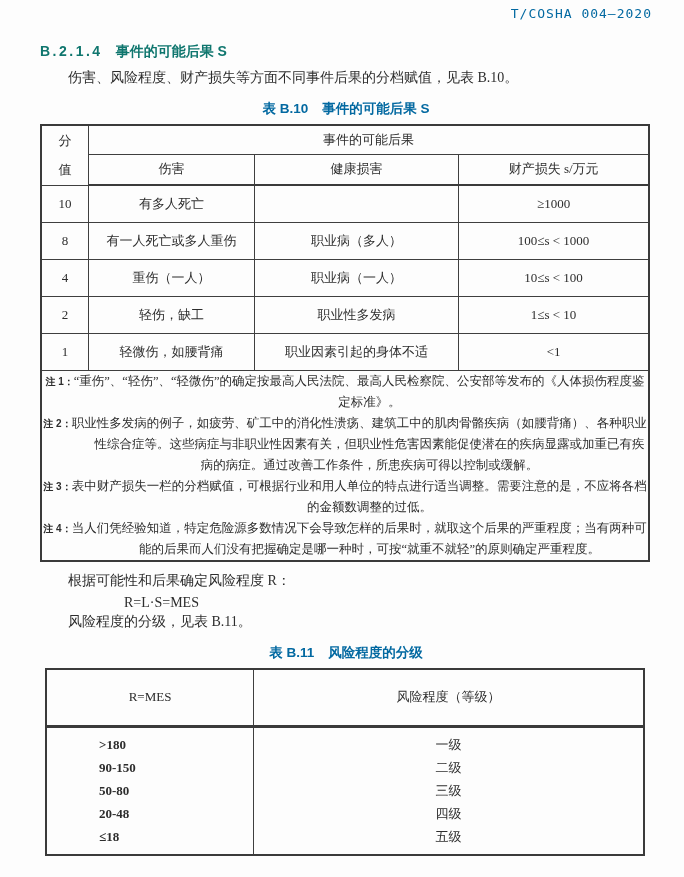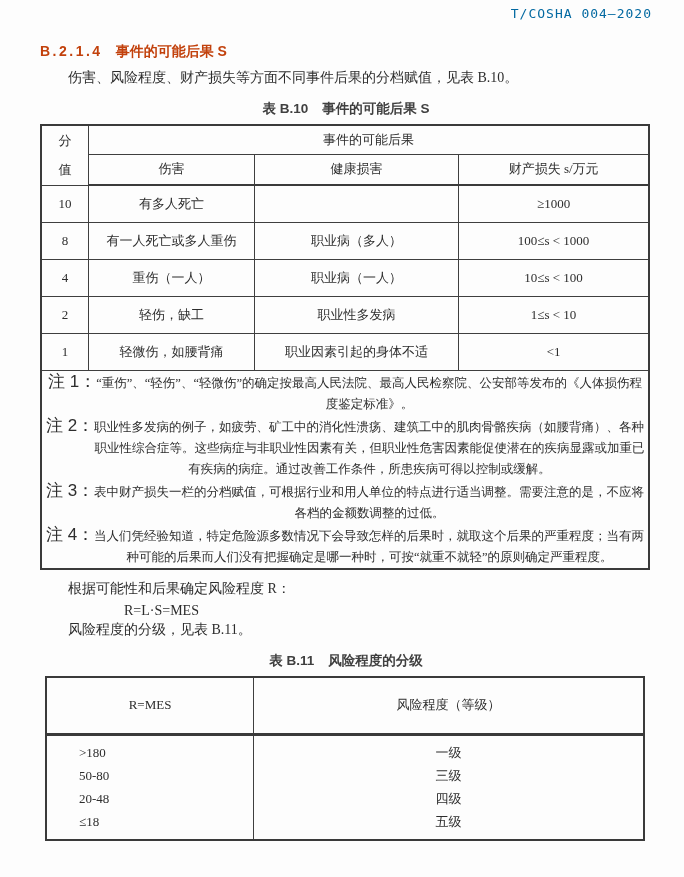--- a/index.html
+++ b/index.html
@@ -18,36 +18,36 @@
     font-family:"DejaVu Sans Mono","Liberation Mono",monospace;
     font-size:13px;
     letter-spacing:1px;
     color:#0369a1;
   }
   .section-heading {
     margin-top:22px;
     font-family:"Liberation Sans","DejaVu Sans",sans-serif;
     font-weight:bold;
     font-size:14px;
-    color:#c2410c;
+    color:#0f766e;
   }
   .section-heading .num { letter-spacing:2.5px; margin-right:13px; }
   .body-para {
     margin:7px 0 0 0;
     font-size:14px;
     text-indent:2em;
     line-height:19px;
   }
   .table-caption {
     margin-top:13px;
     text-align:center;
     font-family:"Liberation Sans","DejaVu Sans",sans-serif;
     font-weight:bold;
     font-size:13.5px;
-    color:#404040;
+    color:#0369a1;
   }
   .cap-gap { display:inline-block; width:14px; }
 
   
   table.tb10 {
     margin-top:6px;
     border-collapse:collapse;
     width:610px;
     table-layout:fixed;
     border:2px solid #3a3a3a;
@@ -68,22 +68,22 @@
   .notes-cell { text-align:left; padding:8px 13px 9px 12px; }
   .note {
     margin:0;
     font-size:12.5px;
     line-height:21px;
     padding-left:49px;
     text-indent:-49px;
   }
   .note-label {
     font-family:"Liberation Sans","DejaVu Sans",sans-serif;
-    font-weight:normal;
-    font-size:17px;
+    font-weight:bold;
+    font-size:10px;
   }
 
   
   .formula {
     margin:3px 0 0 84px;
     font-size:14px;
     line-height:19px;
   }
 
   
@@ -102,21 +102,21 @@
     height:31px;
     border-bottom:3px solid #3a3a3a;
     padding:12px;
   }
   .tb11 td {
     font-size:13px;
     height:23px;
     padding:0;
   }
   .tb11 th:first-child, .tb11 td:first-child { border-right:1px solid #3f3f3f; }
-  .tb11 td.r-val { text-align:left; padding-left:32px; }
+  .tb11 td.r-val { text-align:left; padding-left:52px;font-weight:bold; }
   .tb11 td.grade { text-align:center; }
   .tb11 tbody tr:first-child td { padding-top:6px; }
   .tb11 tbody tr:last-child td { padding-bottom:5px; }
 </style>
 </head>
 <body>
 
 <div class="page">
 
   <div class="doc-header">T/COSHA 004—2020</div>
@@ -213,20 +213,24 @@
         <th>R=MES</th>
         <th>风险程度（等级）</th>
       </tr>
     </thead>
     <tbody>
       <tr>
         <td class="r-val">&gt;180</td>
         <td class="grade">一级</td>
       </tr>
       <tr>
+        <td class="r-val">90-150</td>
+        <td class="grade">二级</td>
+      </tr>
+      <tr>
         <td class="r-val">50-80</td>
         <td class="grade">三级</td>
       </tr>
       <tr>
         <td class="r-val">20-48</td>
         <td class="grade">四级</td>
       </tr>
       <tr>
         <td class="r-val">≤18</td>
         <td class="grade">五级</td>

